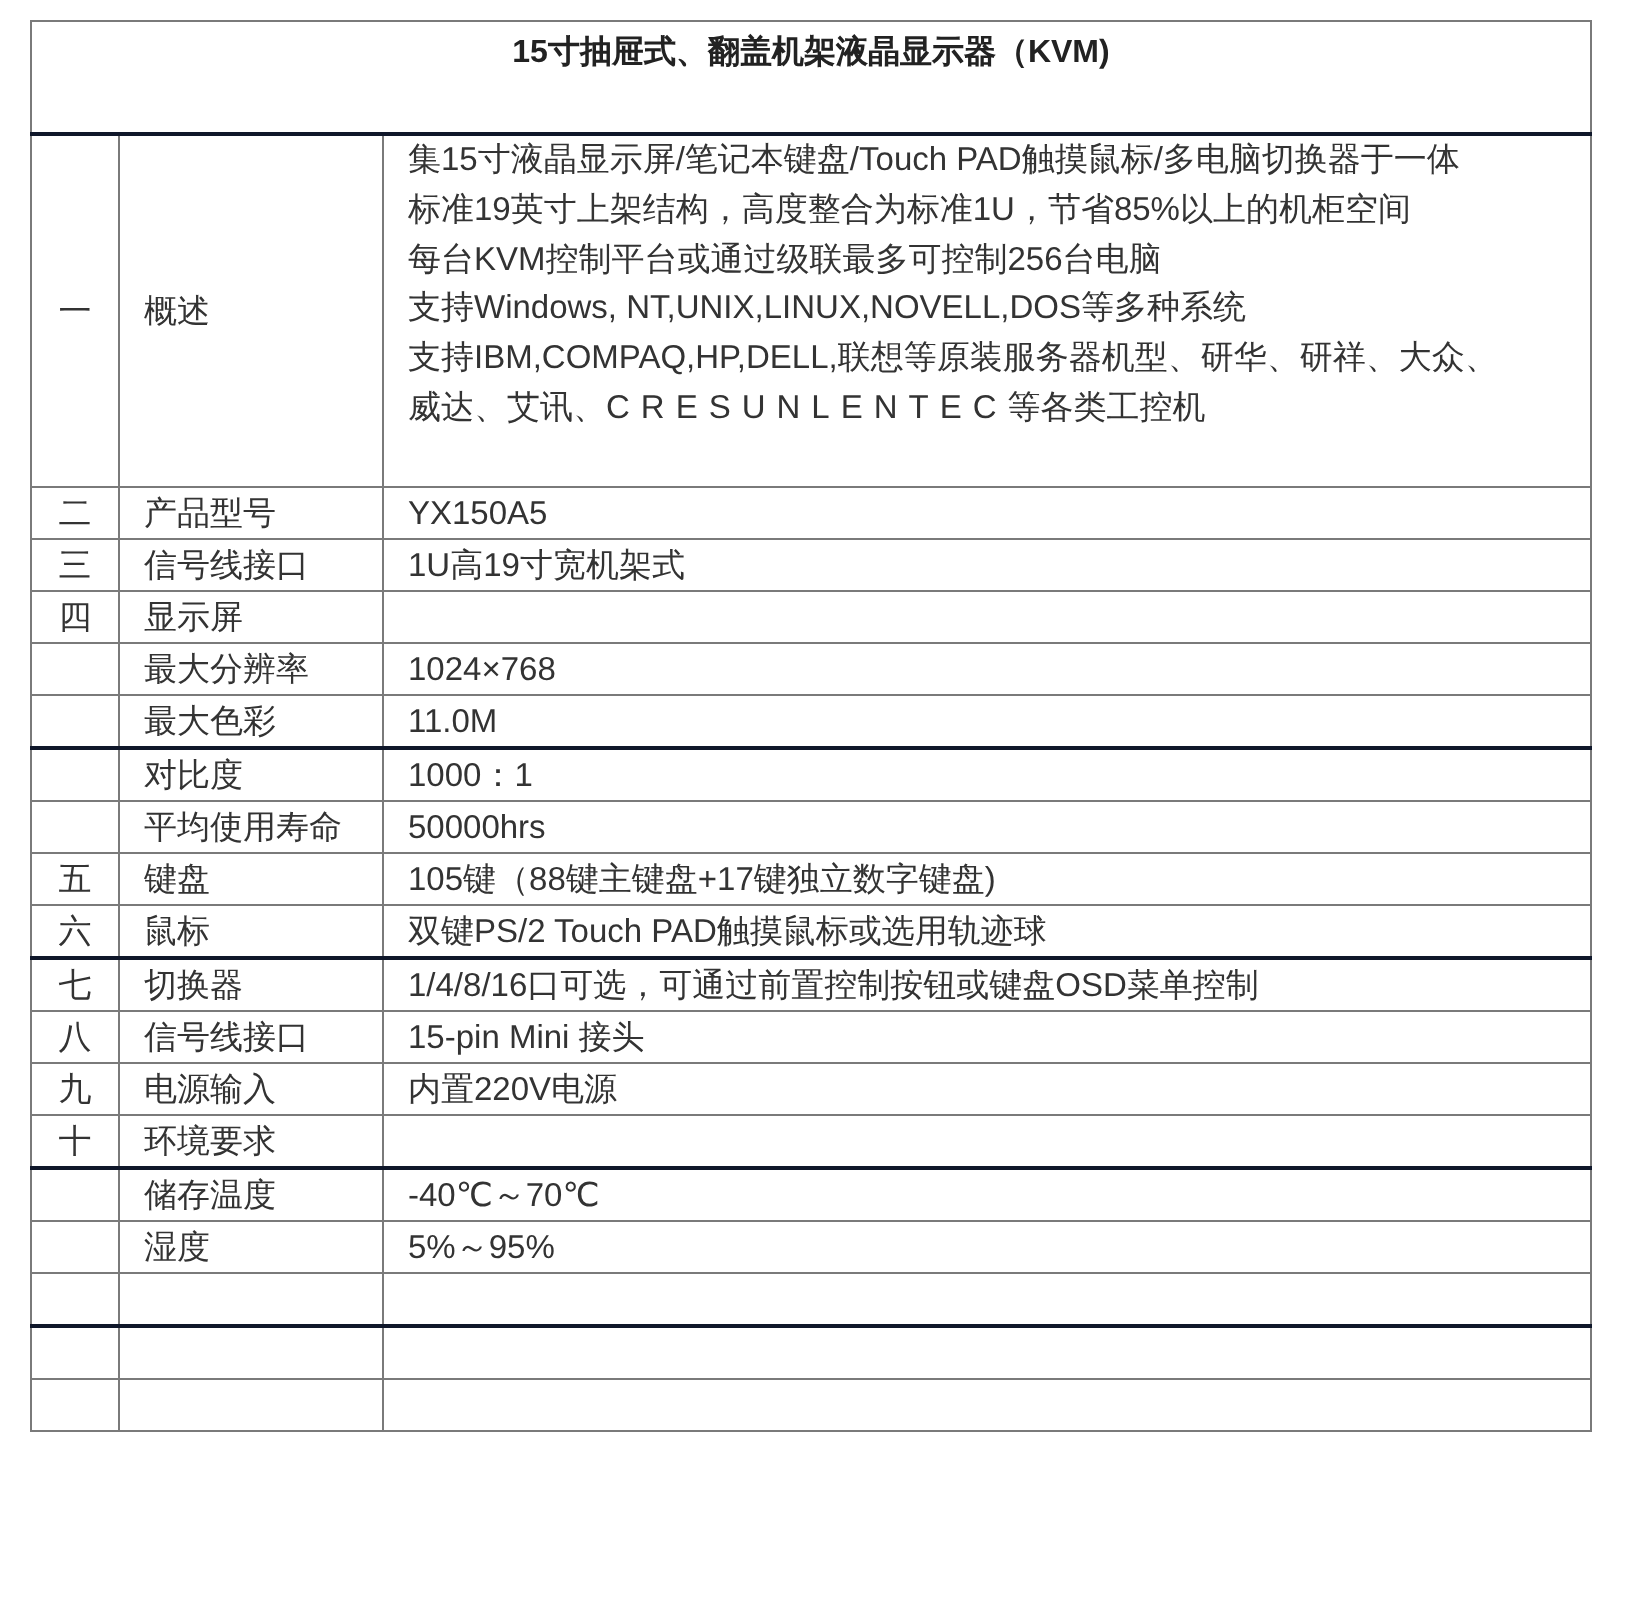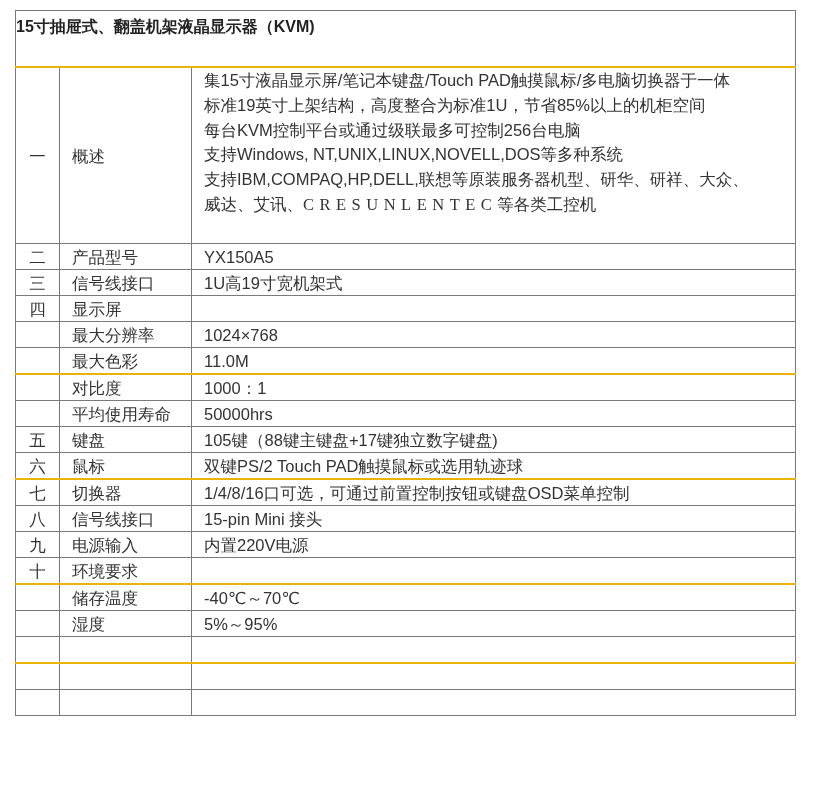--- a/index.html
+++ b/index.html
@@ -14,36 +14,36 @@
     border: 1px solid #7a7a7a;
     padding: 0;
     vertical-align: middle;
     font-size: 16.5px;
     line-height: 24px;
     white-space: nowrap;
     overflow: hidden;
   }
   .title-cell {
     height: 51px;
-    text-align: left;
+    text-align: center;
     vertical-align: top !important;
     font-weight: bold;
     font-size: 16px !important;
     padding-top: 4px !important;
     color: #222222;
   }
-  .thick-top td { border-top: 2px solid #eab308; }
+  .thick-top td { border-top: 2px solid #0f172a; }
   .col-num { width: 43px; text-align: center; }
   .col-name { width: 131px; padding-left: 12px !important; }
   .col-value { padding-left: 12px !important; }
   .row-std td { height: 25px; }
   .overview-cell { height: 175px; vertical-align: top !important; padding-top: 0 !important; }
   .overview-line { display: block; line-height: 24.8px; white-space: nowrap; }
   .overview-num, .overview-name { height: 175px; }
-  .spaced { letter-spacing: 5.5px; font-family: Liberation Serif, serif; }
+  .spaced { letter-spacing: 5.5px; }
 </style>
 </head>
 <body>
 
 <table class="spec-table">
   <colgroup>
     <col style="width:44px">
     <col style="width:132px">
     <col style="width:604px">
   </colgroup>

